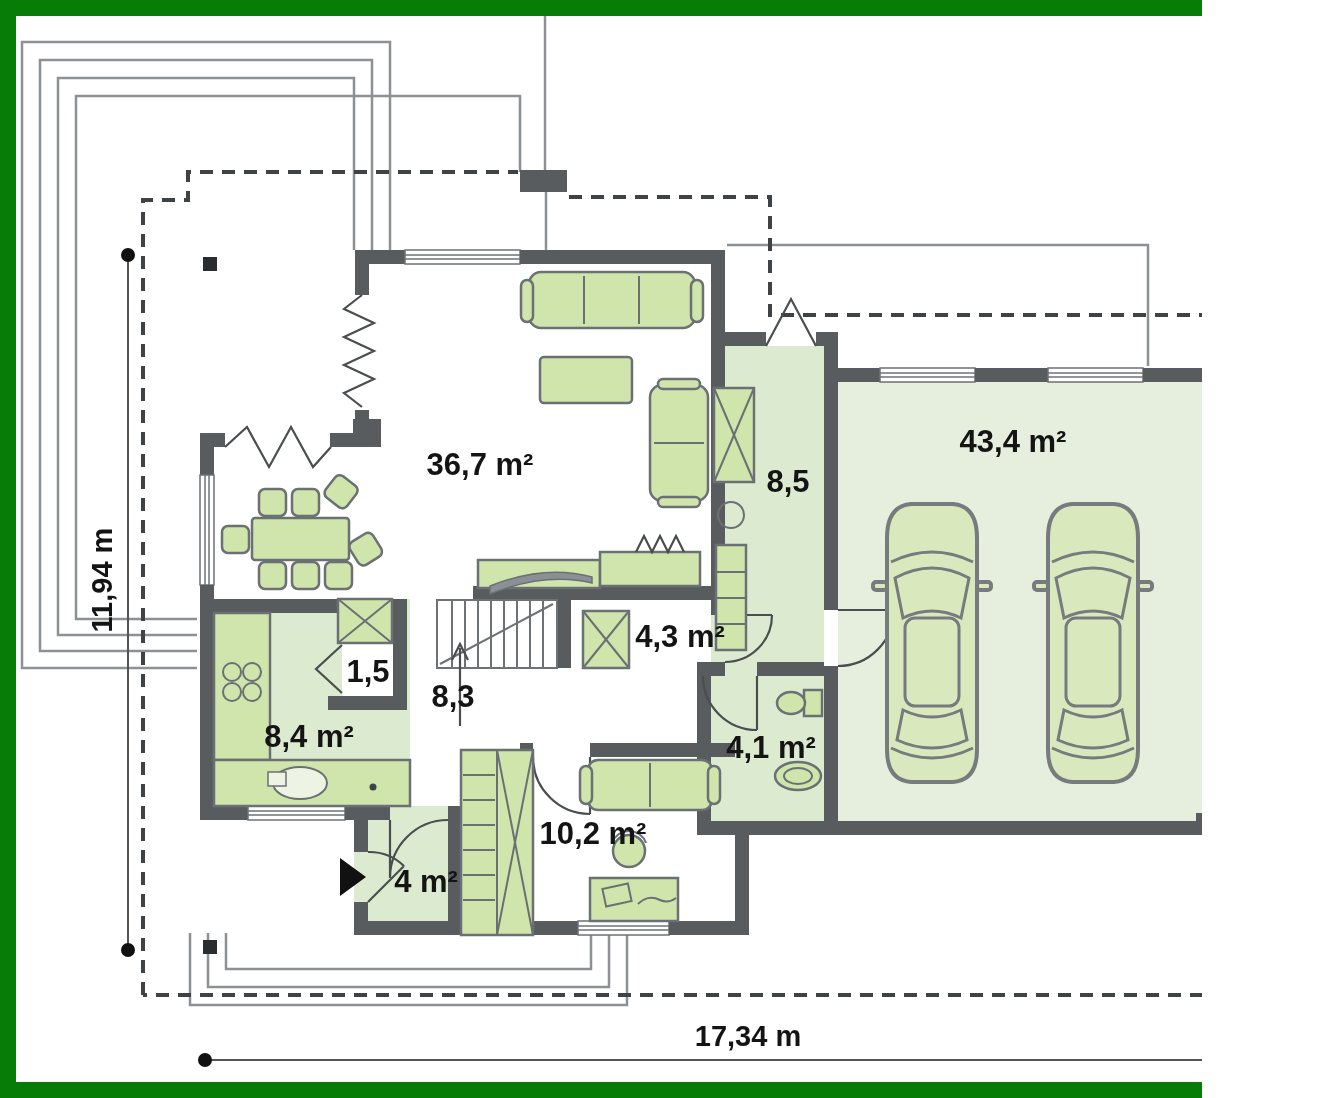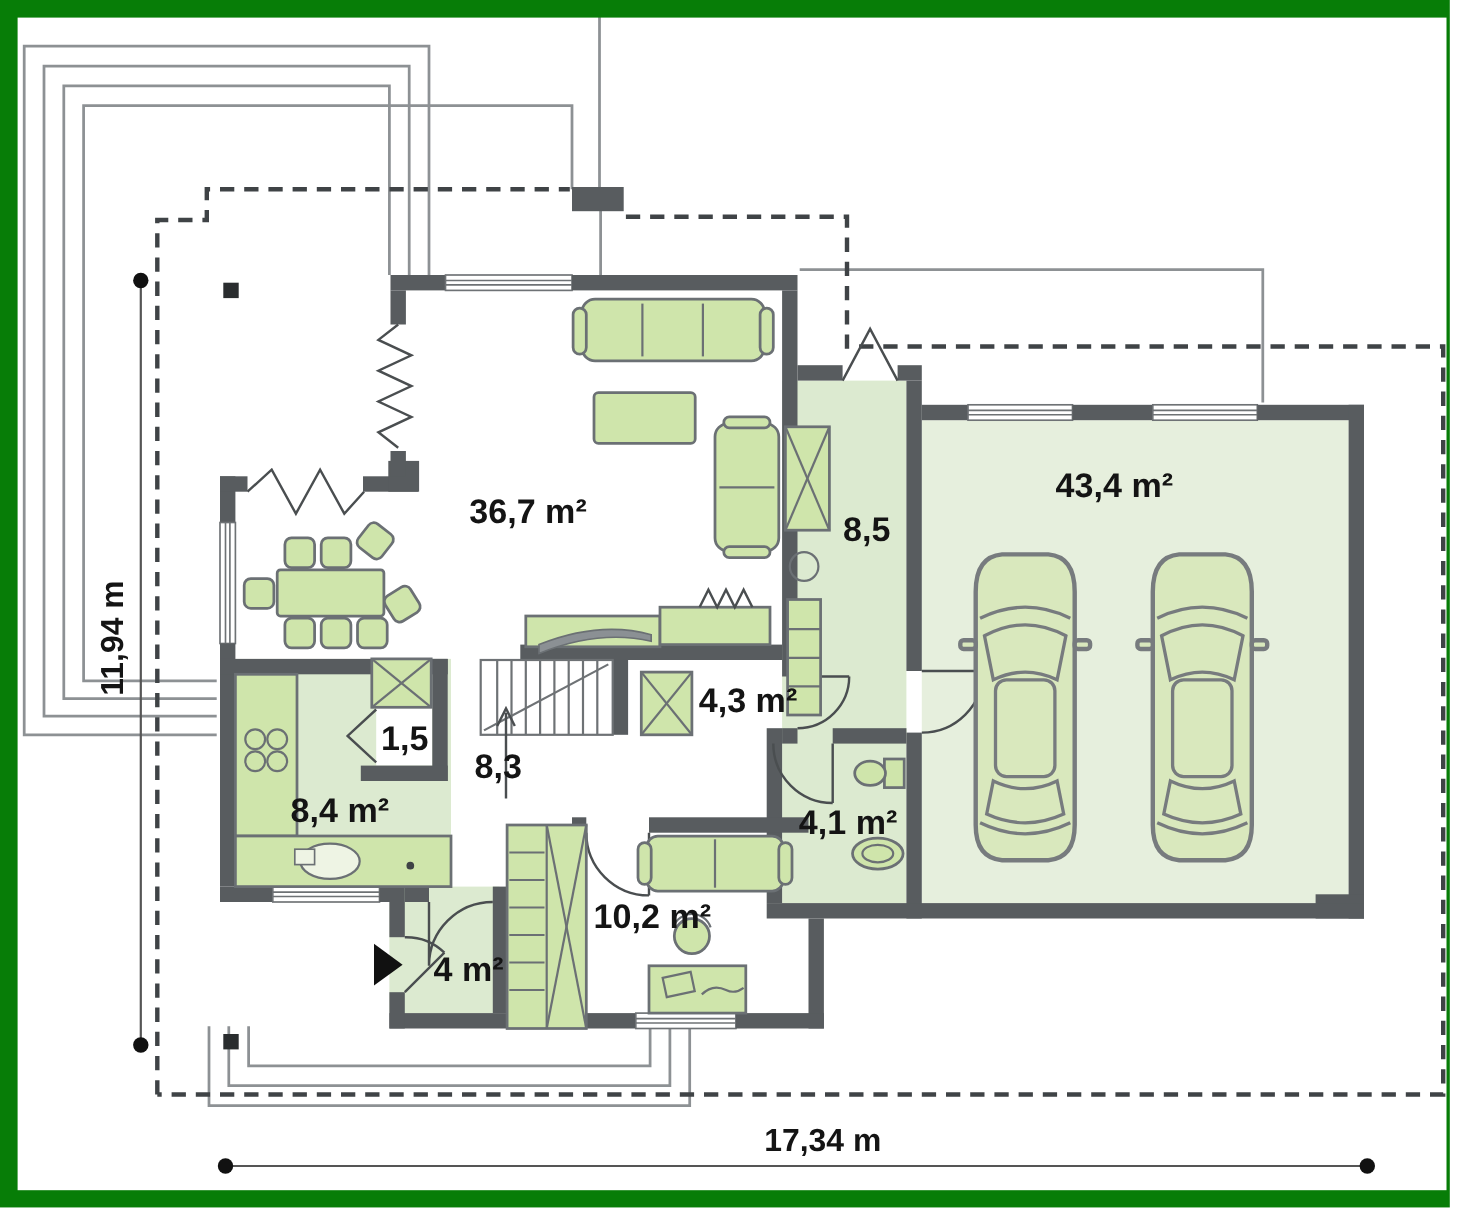--- a/index.html
+++ b/index.html
@@ -1,16 +1,16 @@
 <!DOCTYPE html>
 <html><head>
 <meta charset="utf-8">
 <style>
   html,body { margin:0; padding:0; background:#ffffff; }
-  .stage { position:relative; width:1318px; height:1098px; background:#ffffff; overflow:hidden; }
+  .stage { position:relative; width:1202px; height:1098px; background:#ffffff; overflow:hidden; }
   svg { display:block; }
   .rl { font: bold 31px "Liberation Sans", sans-serif; fill:#141414; text-anchor:middle; }
   .dl { font: bold 29px "Liberation Sans", sans-serif; fill:#141414; text-anchor:middle; }
   .wl { fill:#585c5f; }
   .ln { stroke:#8d9194; stroke-width:2.5; fill:none; }
   .dsh { stroke:#3f4346; stroke-width:4; fill:none; stroke-dasharray:13 9; }
   .dr { stroke:#4a4e50; stroke-width:2.2; fill:none; }
   .fg { fill:#cfe5ab; stroke:#6b7074; stroke-width:2.5; }
   .fgl { stroke:#6b7074; stroke-width:2; fill:none; }
   .win { fill:#ffffff; stroke:#6e7275; stroke-width:1.5; }

